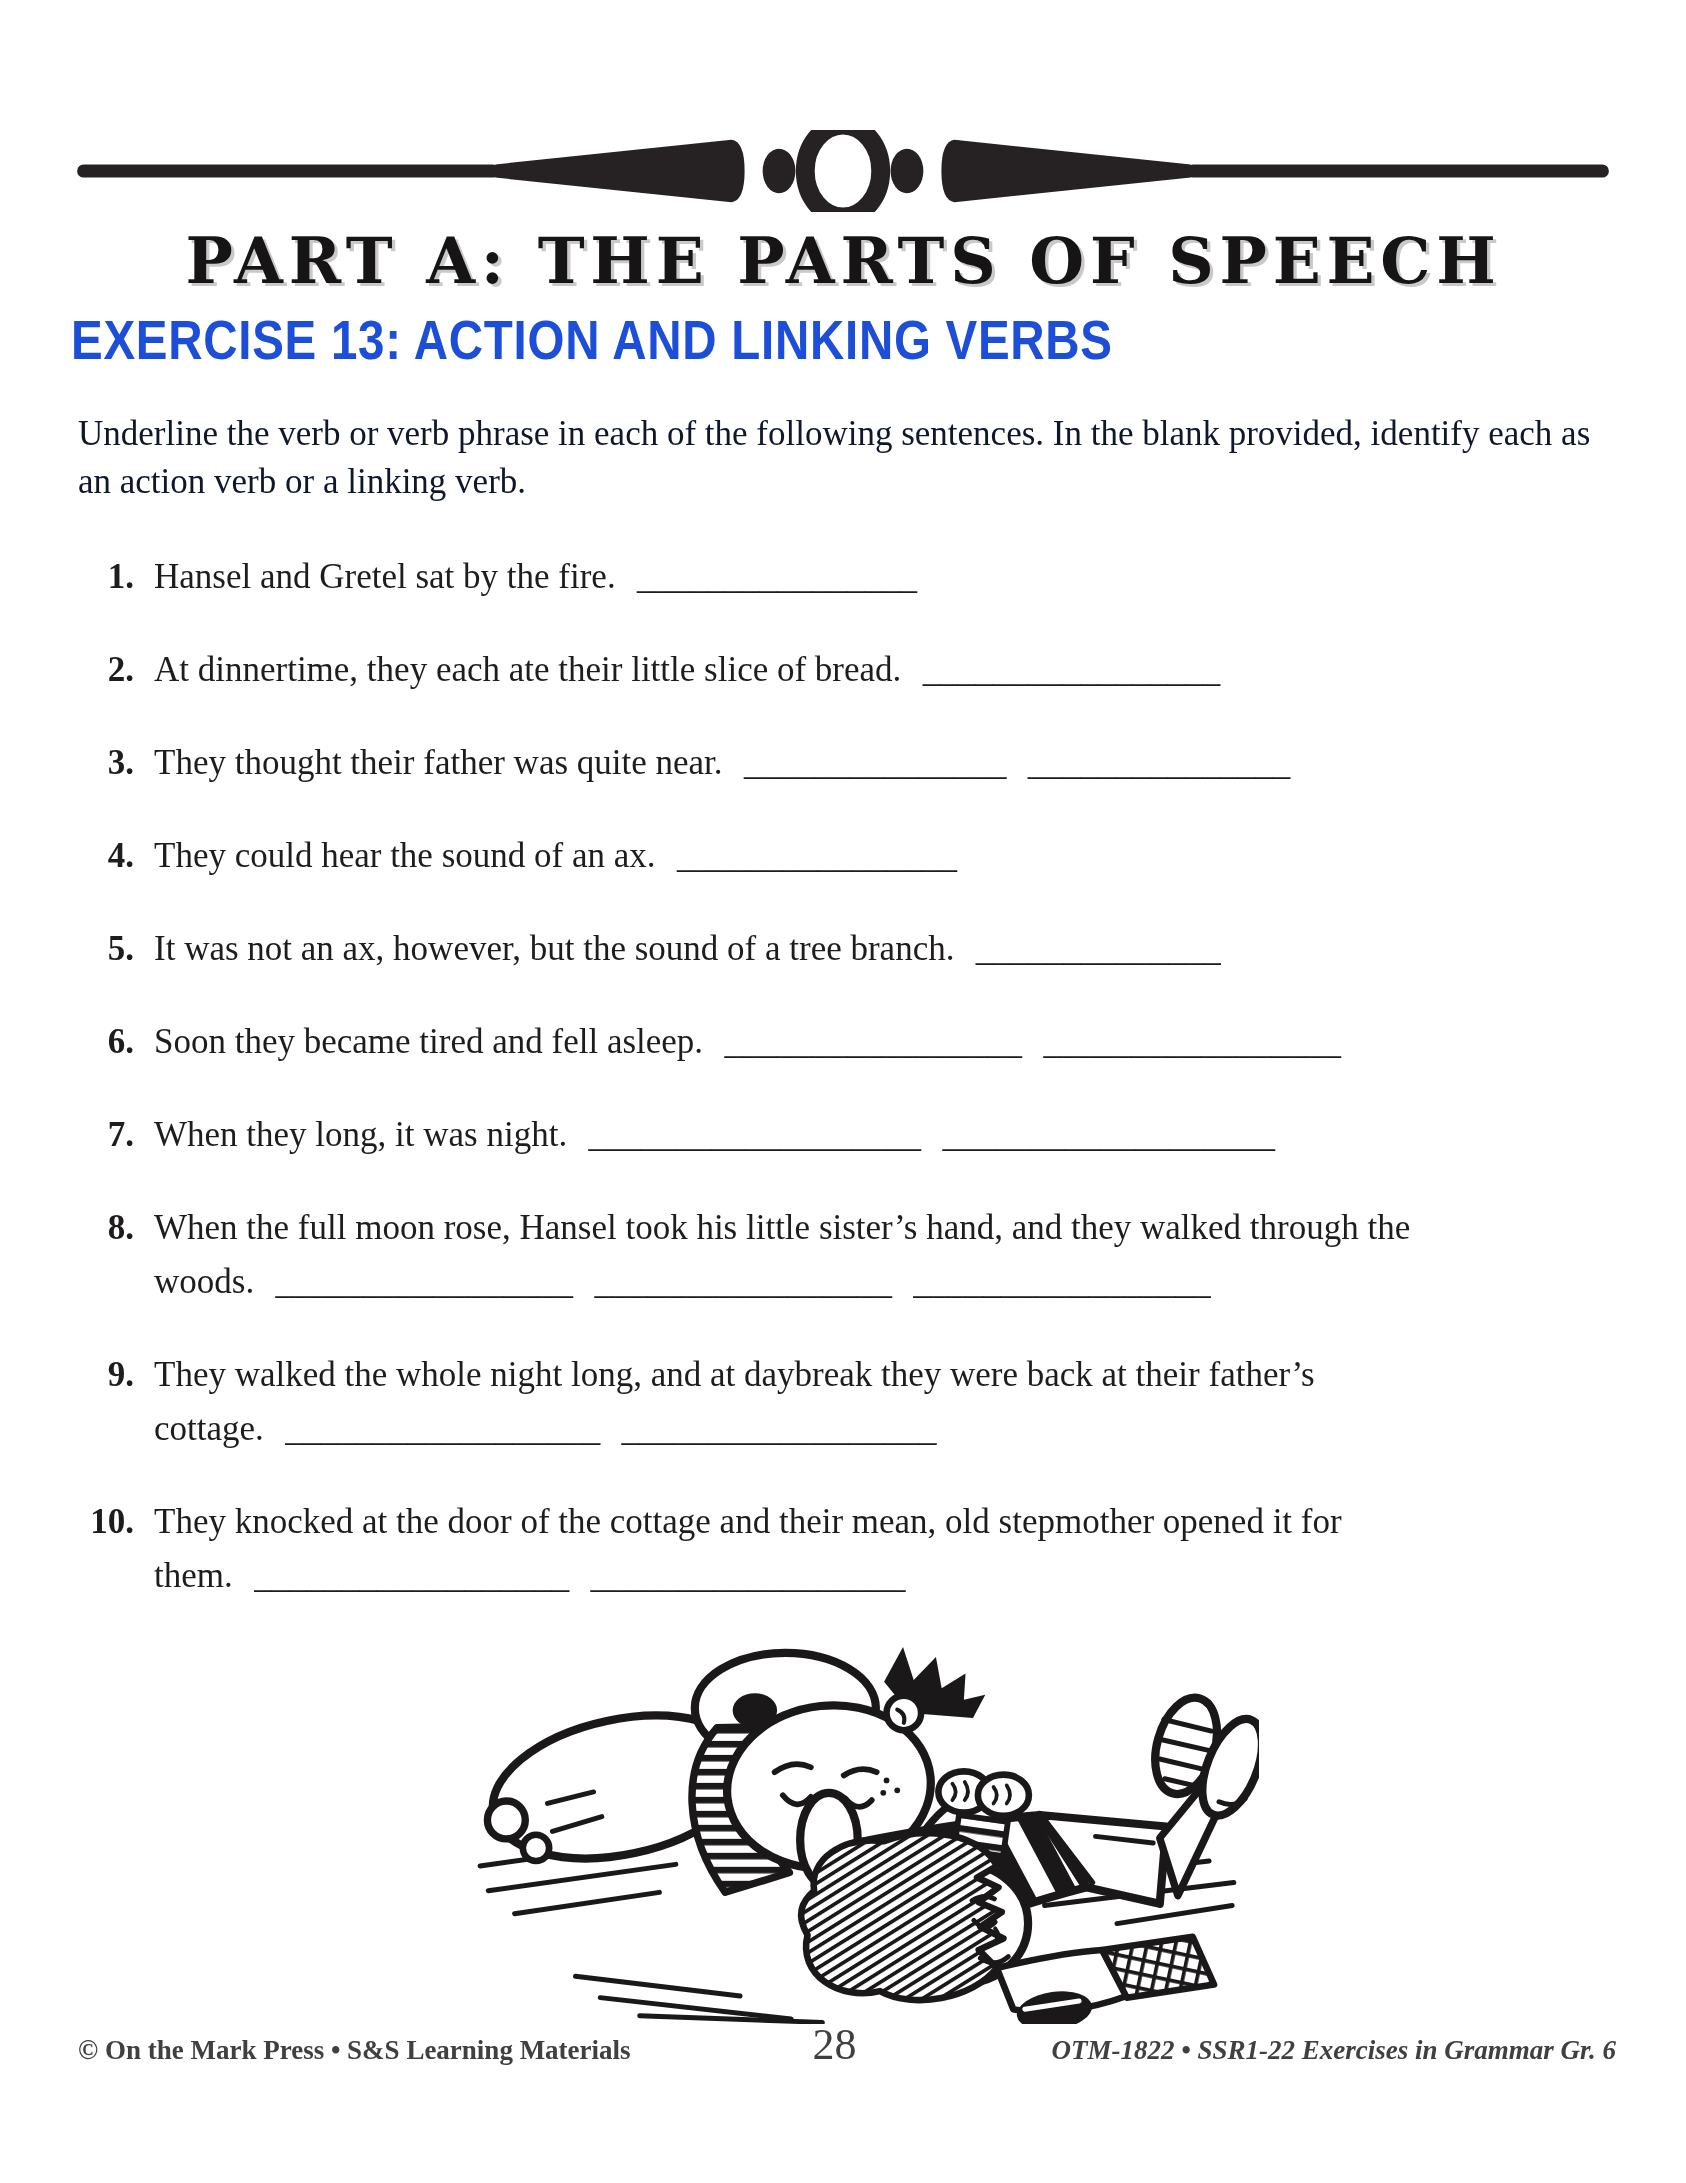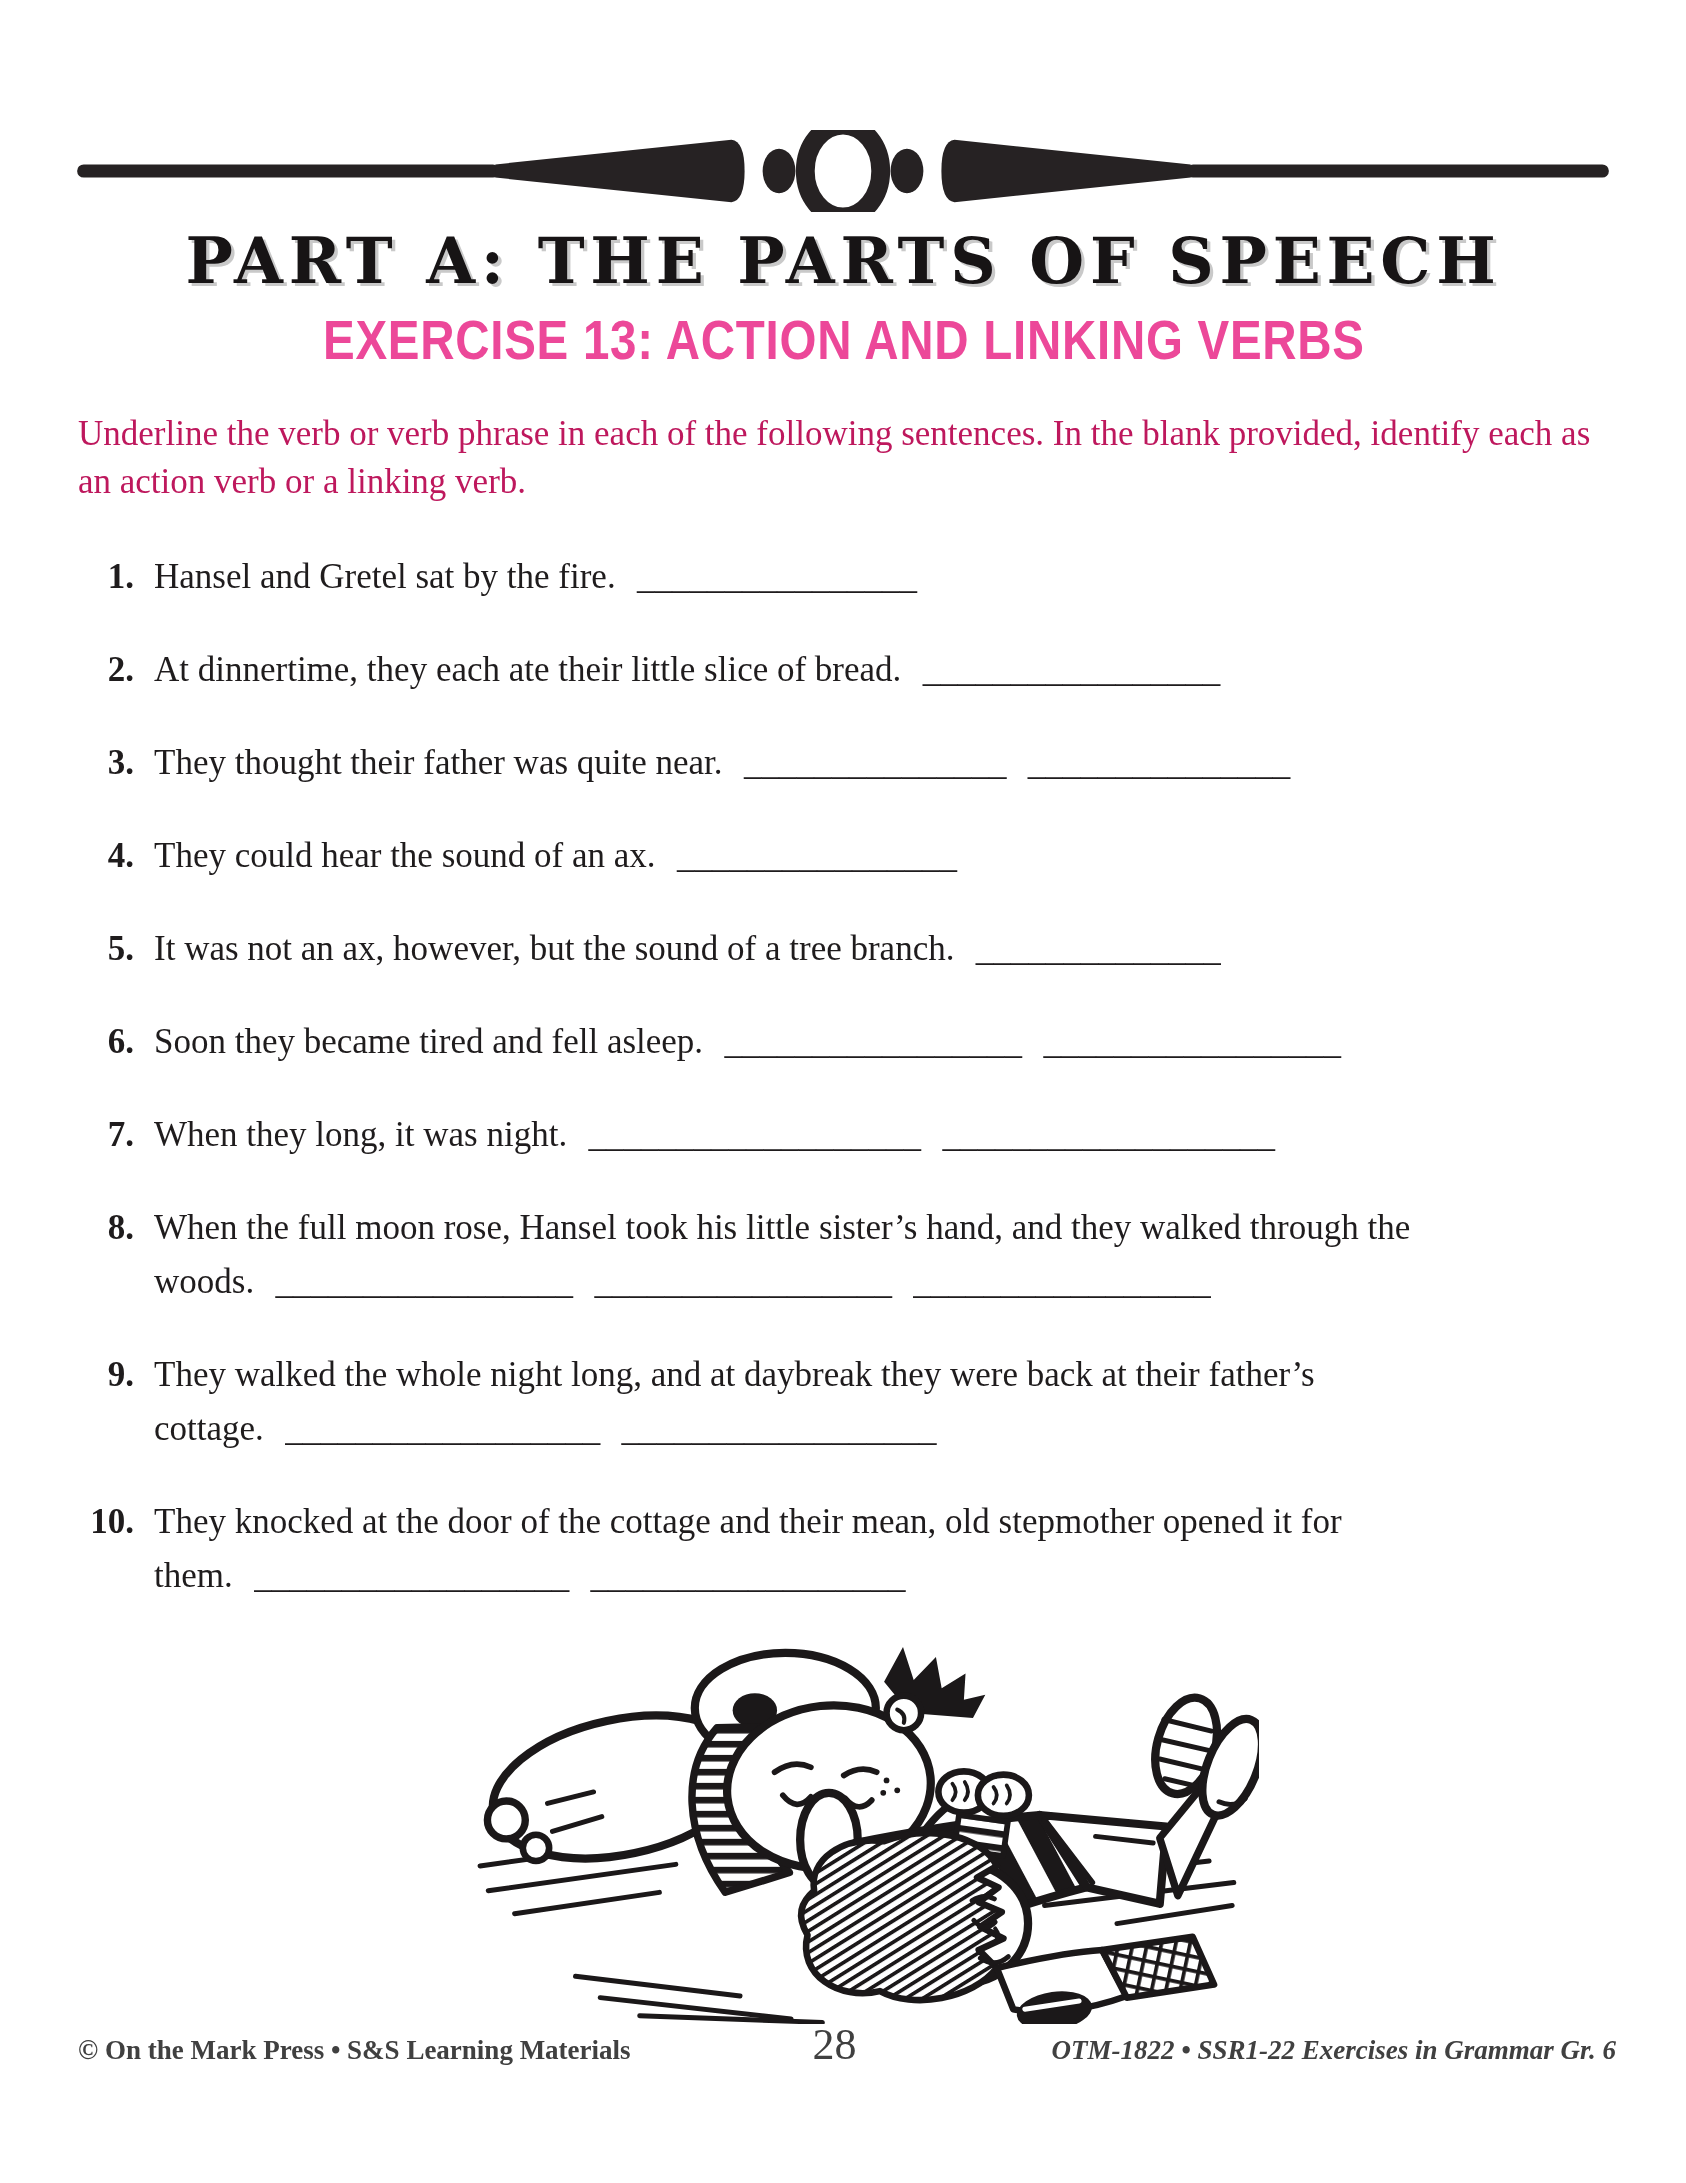--- a/index.html
+++ b/index.html
@@ -23,37 +23,36 @@
     font-family:"DejaVu Serif", serif;
     font-weight:bold;
     font-size:63px;
     letter-spacing:5.8px;
     color:#171415;
     text-shadow:3.3px 3.3px 0 #c9c9c9;
     white-space:nowrap;
   }
   .exercise-title {
     position:absolute; top:308px; left:0; width:100%;
-    text-align:center;
     font-family:"Liberation Sans", sans-serif;
     font-weight:bold;
     font-size:54px;
-    color:#ec4899;
+    color:#1d4ed8;
     white-space:nowrap;
   }
   .exercise-title .squeeze {
     display:inline-block;
     transform:scaleX(0.88) scaleY(1.04);
     transform-origin:center;
     letter-spacing:0.8px;
   }
   .instructions {
     position:absolute; top:410px; left:78px; width:1540px;
     font-size:35px; line-height:48px;
-    color:#be185d;
+    color:#0f172a;
   }
   .items {
     position:absolute; top:550px; left:78px; width:1547px;
     list-style:none;
   }
   .item {
     display:flex;
     font-size:35px; line-height:54px;
     margin-bottom:39px;
   }

